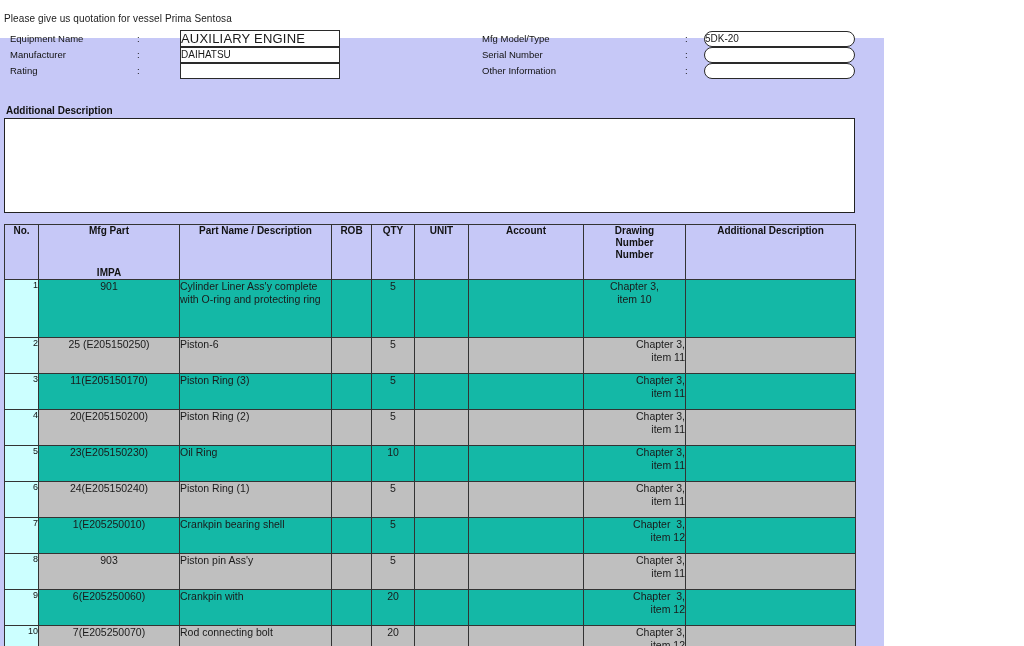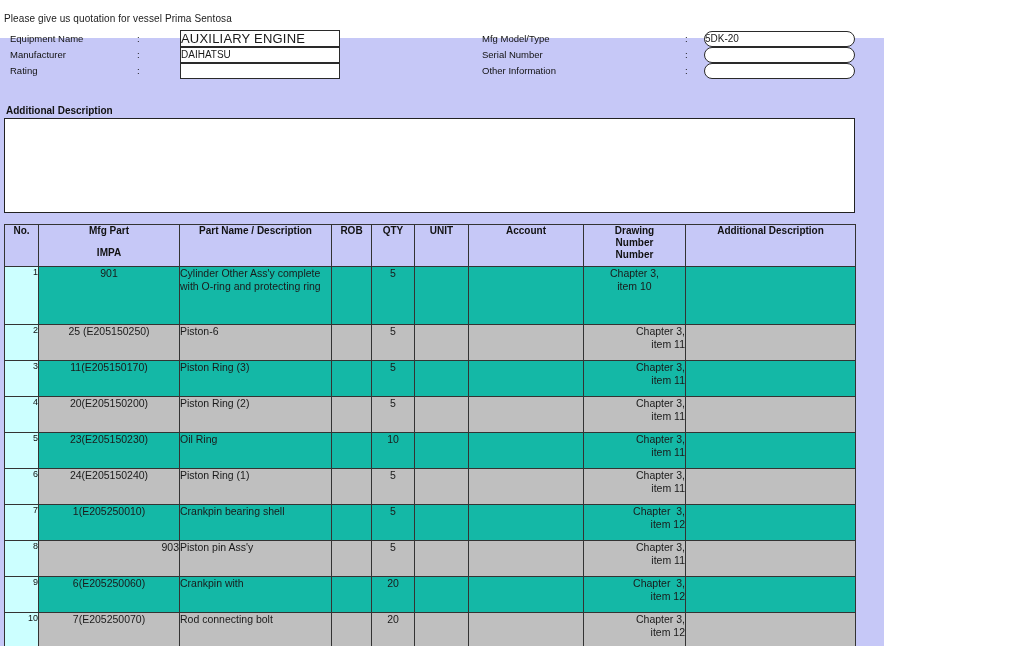--- a/index.html
+++ b/index.html
@@ -151,38 +151,38 @@
   th.c-name { width: 152px; }
   th.c-rob  { width: 40px; }
   th.c-qty  { width: 43px; }
   th.c-unit { width: 54px; }
   th.c-acct { width: 115px; }
   th.c-draw { width: 102px; }
   th.c-addl { width: 170px; }
 
   .hdr-impa {
     display: block;
-    margin-top: 10px;
+    margin-top: 30px;
   }
   .row-white td { background: #14b8a6; }
   .row-gray  td { background: #bfbfbf; }
   td.cell-no {
     background: #ccffff !important;
     text-align: right;
     font-size: 9px;
     padding: 2px 5px 0 0;
     color: #111;
   }
   td.cell-mfg {
     padding: 4px 5px 0 5px;
     font-size: 10.5px;
     text-align: center;
     white-space: nowrap;
   }
-  td.cell-mfg.align-right { text-align: right; }
+  td.cell-mfg.align-right { }
   td.cell-mfg.align-center { text-align: center; padding-top: 16px; }
   td.cell-name {
     padding: 4px 4px 0 5px;
     font-size: 10.5px;
     line-height: 13px;
     text-align: left;
   }
   td.cell-rob, td.cell-unit, td.cell-acct, td.cell-addl { }
   td.cell-qty {
     text-align: center;
@@ -276,21 +276,21 @@
           <span>Number</span><br>
           <span>Number</span>
         </th>
         <th class="c-addl">Additional Description</th>
       </tr>
     </thead>
     <tbody id="parts-table-body">
         <tr class="row-white r-tall">
           <td class="cell-no">1</td>
           <td class="cell-mfg align-center">901</td>
-          <td class="cell-name">Cylinder Other Ass'y complete with O-ring and protecting ring</td>
+          <td class="cell-name">Cylinder Liner Ass'y complete with O-ring and protecting ring</td>
           <td class="cell-rob"></td>
           <td class="cell-qty">5</td>
           <td class="cell-unit"></td>
           <td class="cell-acct"></td>
           <td class="cell-draw align-center">Chapter 3,
 item 10</td>
           <td class="cell-addl"></td>
         </tr>
         <tr class="row-gray r-std">
           <td class="cell-no">2</td>

